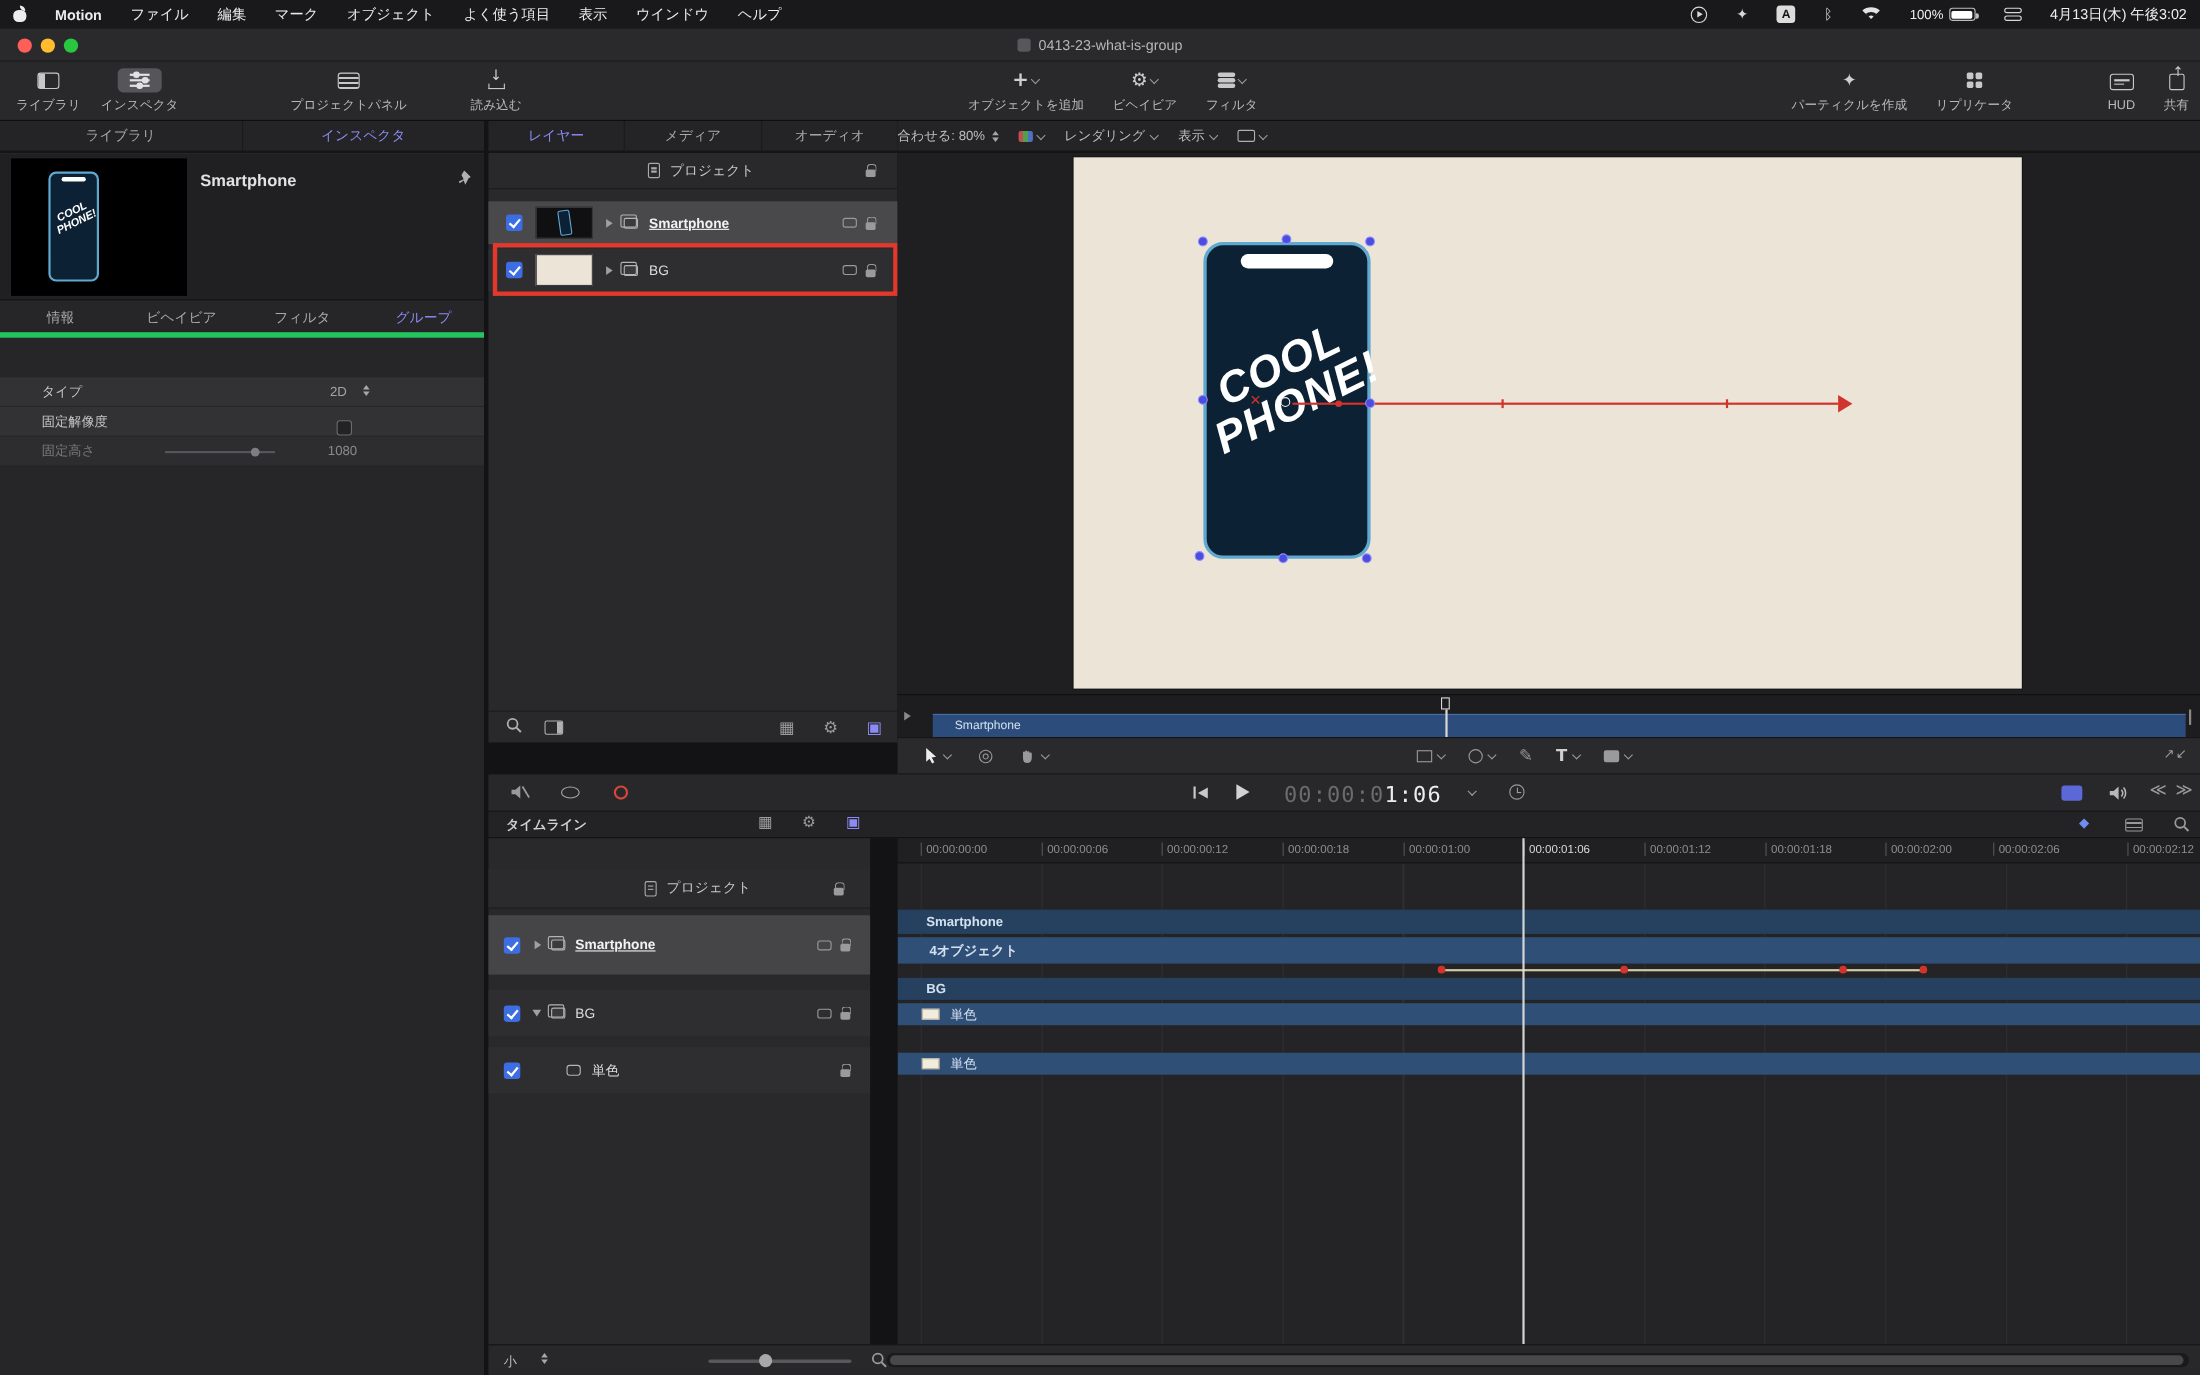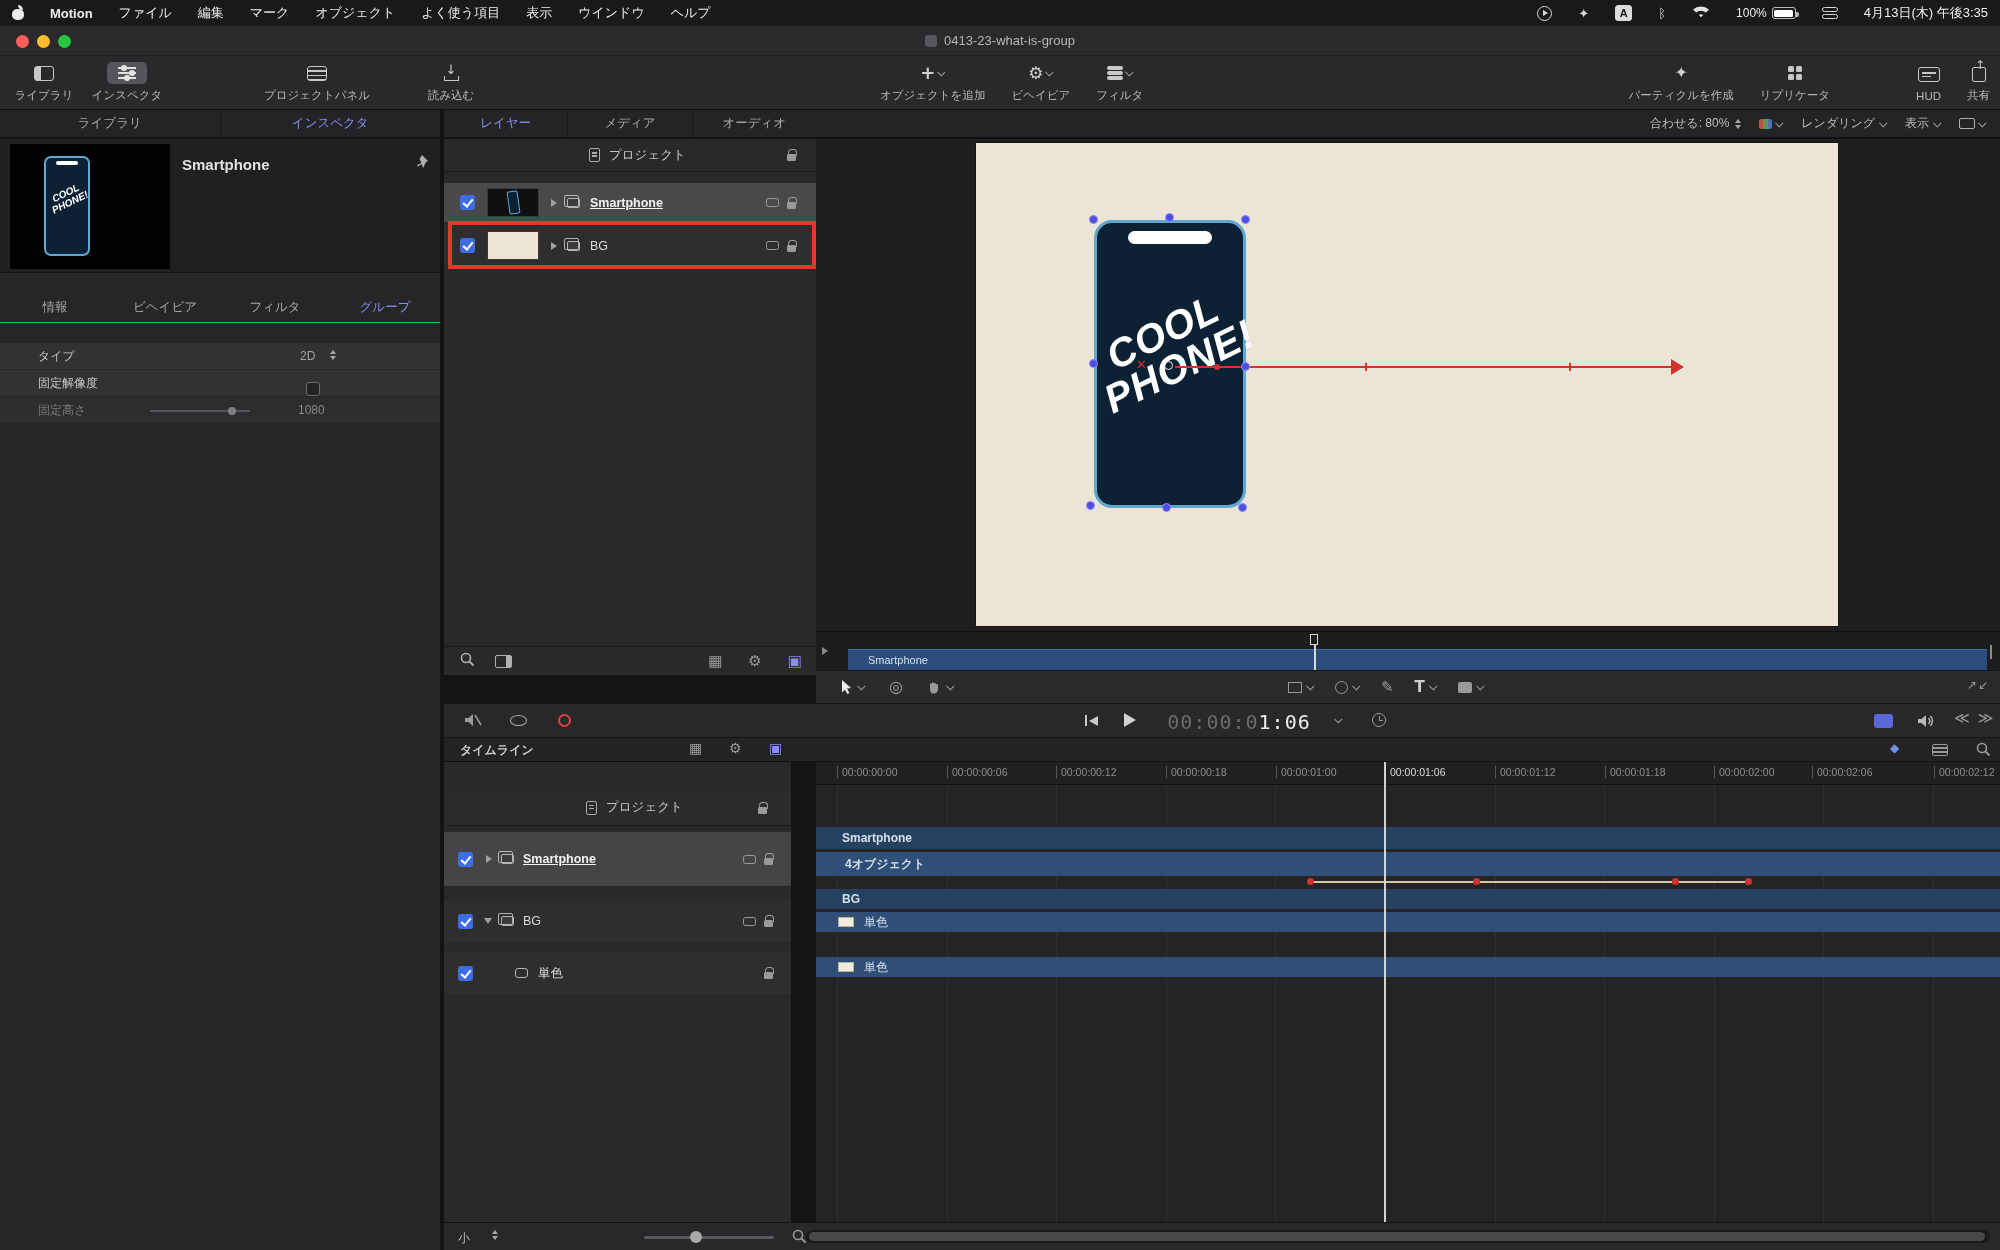--- a/index.html
+++ b/index.html
@@ -90,21 +90,21 @@
       <span style="font-size:12px">100%</span>
       <span style="position:relative;width:24px;height:12px;border:1px solid #bcbcbc;border-radius:3px;padding:1.5px">
         <i style="display:block;width:100%;height:100%;background:#fff;border-radius:1.5px"></i>
         <i style="position:absolute;right:-4px;top:3.5px;width:2.5px;height:5px;background:#bcbcbc;border-radius:0 2px 2px 0"></i>
       </span>
     </span>
     <span style="display:flex;flex-direction:column;gap:2.5px">
       <i style="width:16px;height:4.5px;border:1px solid #d8d8d8;border-radius:3px"></i>
       <i style="width:16px;height:4.5px;border:1px solid #d8d8d8;border-radius:3px"></i>
     </span>
-    <span style="font-size:13px">4月13日(木) 午後3:35</span>
+    <span style="font-size:13px">4月13日(木) 午後3:02</span>
   </div>
 
   <div class="abs" style="left:0;top:26px;width:2000px;height:30px;background:#2a2a2c;border-bottom:1px solid #1b1b1d">
     <span class="abs" style="left:16px;top:9px;width:13px;height:13px;border-radius:50%;background:#ff5f57"></span>
     <span class="abs" style="left:37px;top:9px;width:13px;height:13px;border-radius:50%;background:#febc2e"></span>
     <span class="abs" style="left:58px;top:9px;width:13px;height:13px;border-radius:50%;background:#29c73f"></span>
     <div class="abs row" style="left:0;top:0;width:100%;height:100%;justify-content:center;gap:7px">
       <span style="width:12px;height:12px;background:#58585c;border-radius:3px"></span>
       <span style="color:#b6b6b6;font-size:13px">0413-23-what-is-group</span>
     </div>
@@ -233,21 +233,21 @@
         </div>
       </div>
       <span class="abs" style="left:182px;top:16px;font-size:15px;font-weight:600;color:#e2e2e2">Smartphone</span>
       <span class="abs" style="left:416px;top:14px">
         <svg width="14" height="16" viewBox="0 0 14 16">
             <path d="M6 1l6 6-2 1-3 6-1.5-4L2 12.5 1 11l4.5-2L3.5 5z" fill="#b0b0b0"></path>
           </svg>
       </span>
     </div>
 
-    <div class="abs row" style="left:0;top:154px;width:440px;height:30px;border-bottom:1px solid #22c55e">
+    <div class="abs row" style="left:0;top:138px;width:440px;height:30px;border-bottom:5px solid #22c55e">
       <div class="tabcell" style="border-right:none">情報</div>
       <div class="tabcell" style="border-right:none">ビヘイビア</div>
       <div class="tabcell" style="border-right:none">フィルタ</div>
       <div class="tabcell on" style="border-right:none">グループ</div>
     </div>
 
 
     <div class="abs" style="left:0;top:204px;width:440px">
       <div class="irow">
         <span class="ilab">タイプ</span>
@@ -318,21 +318,21 @@
       <span style="margin-left:20px;width:17px;height:13px;border:1.5px solid #b0b0b0;border-radius:2px;background:linear-gradient(90deg,transparent 0 10px,#b0b0b0 10px 11.5px)"></span>
       <span style="flex:1"></span>
       <span class="gly" style="font-size:15px;color:#9a9a9a">▦</span>
       <span class="gly" style="font-size:15px;color:#9a9a9a;margin-left:26px">⚙</span>
       <span class="gly" style="font-size:15px;color:var(--accent-purple,#8b8bf5);margin-left:26px;margin-right:14px">▣</span>
     </div>
   </div>
 
   <div class="abs" style="left:448px;top:221px;width:368px;height:48px;border:4px solid var(--annotation-red,#e2392c)"></div>
 
-  <div class="abs row" style="left:816px;top:110px;width:1184px;height:28px;background:#242426;border-bottom:1px solid #121214;justify-content:flex-end;gap:18px;padding-right:14px;font-size:12px;color:#bdbdbd">
+  <div class="abs row" style="left:816px;top:110px;width:1184px;height:28px;background:#242426;border-bottom:1px solid #121214;gap:18px;padding-right:14px;font-size:12px;color:#bdbdbd">
     <span class="row" style="gap:6px">
       <span>合わせる: 80%</span>
       <span class="stp">
           <i class="u"></i>
           <i class="d"></i>
         </span>
     </span>
     <span class="row" style="gap:5px">
       <span style="width:13px;height:10px;border-radius:2px;background:linear-gradient(90deg,#c05050 0 33%,#50a050 33% 66%,#5070c0 66%)"></span>
       <span class="cv"></span>

